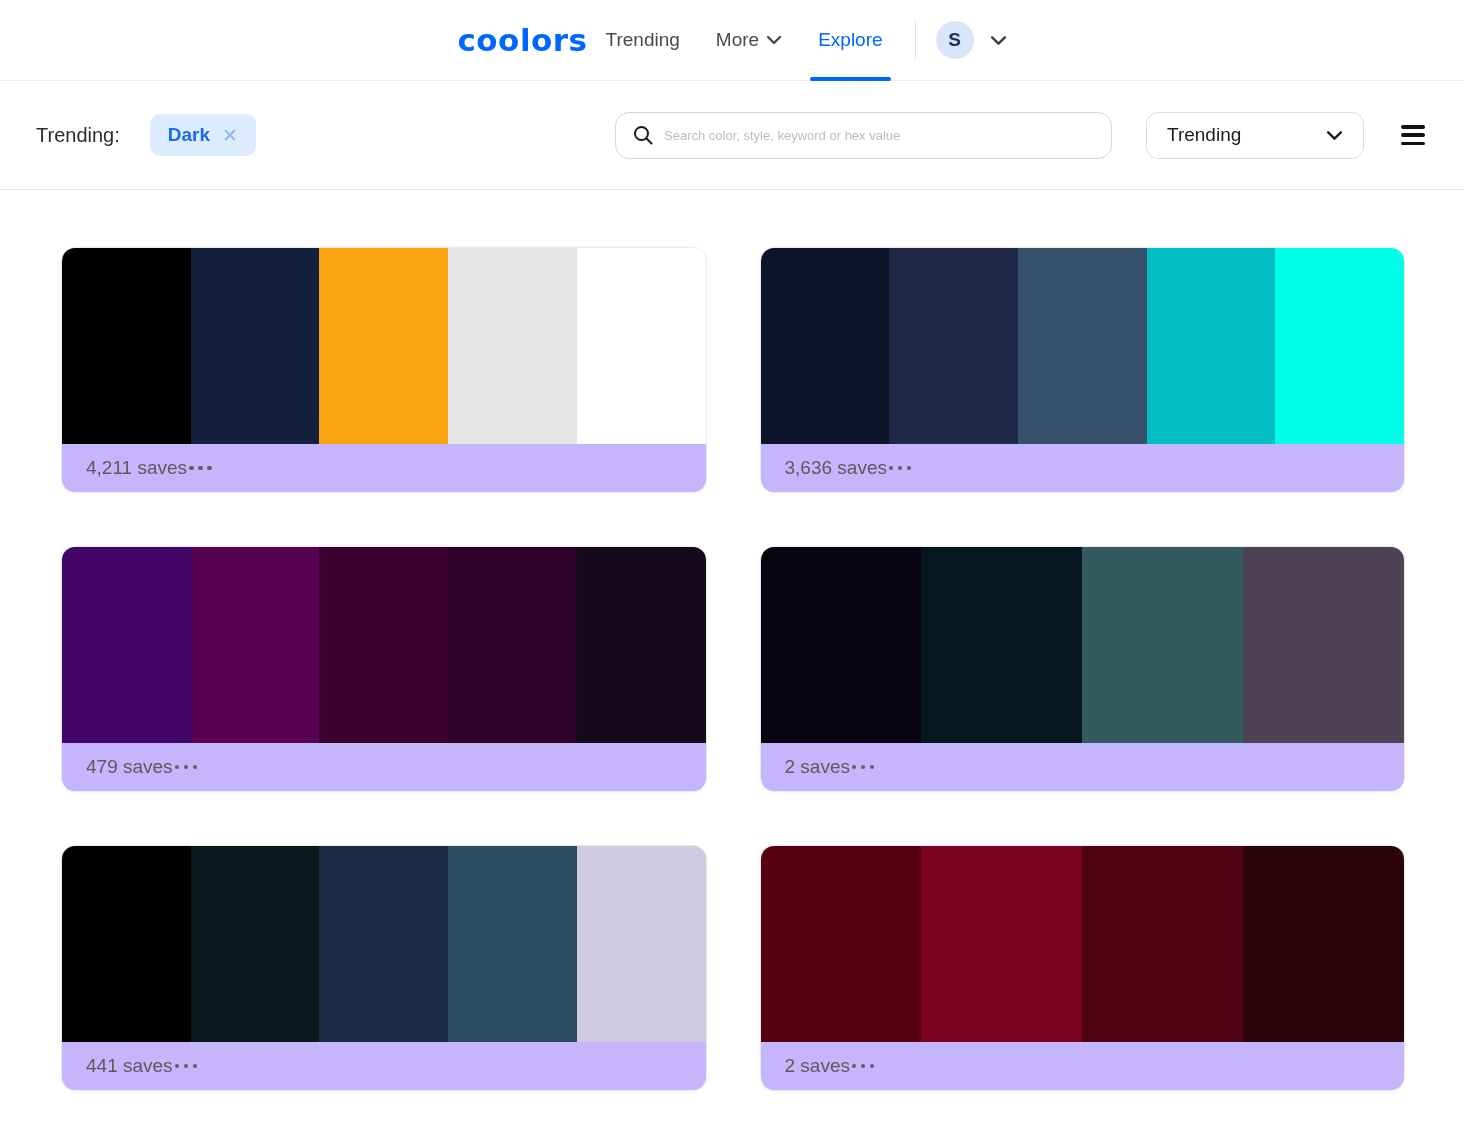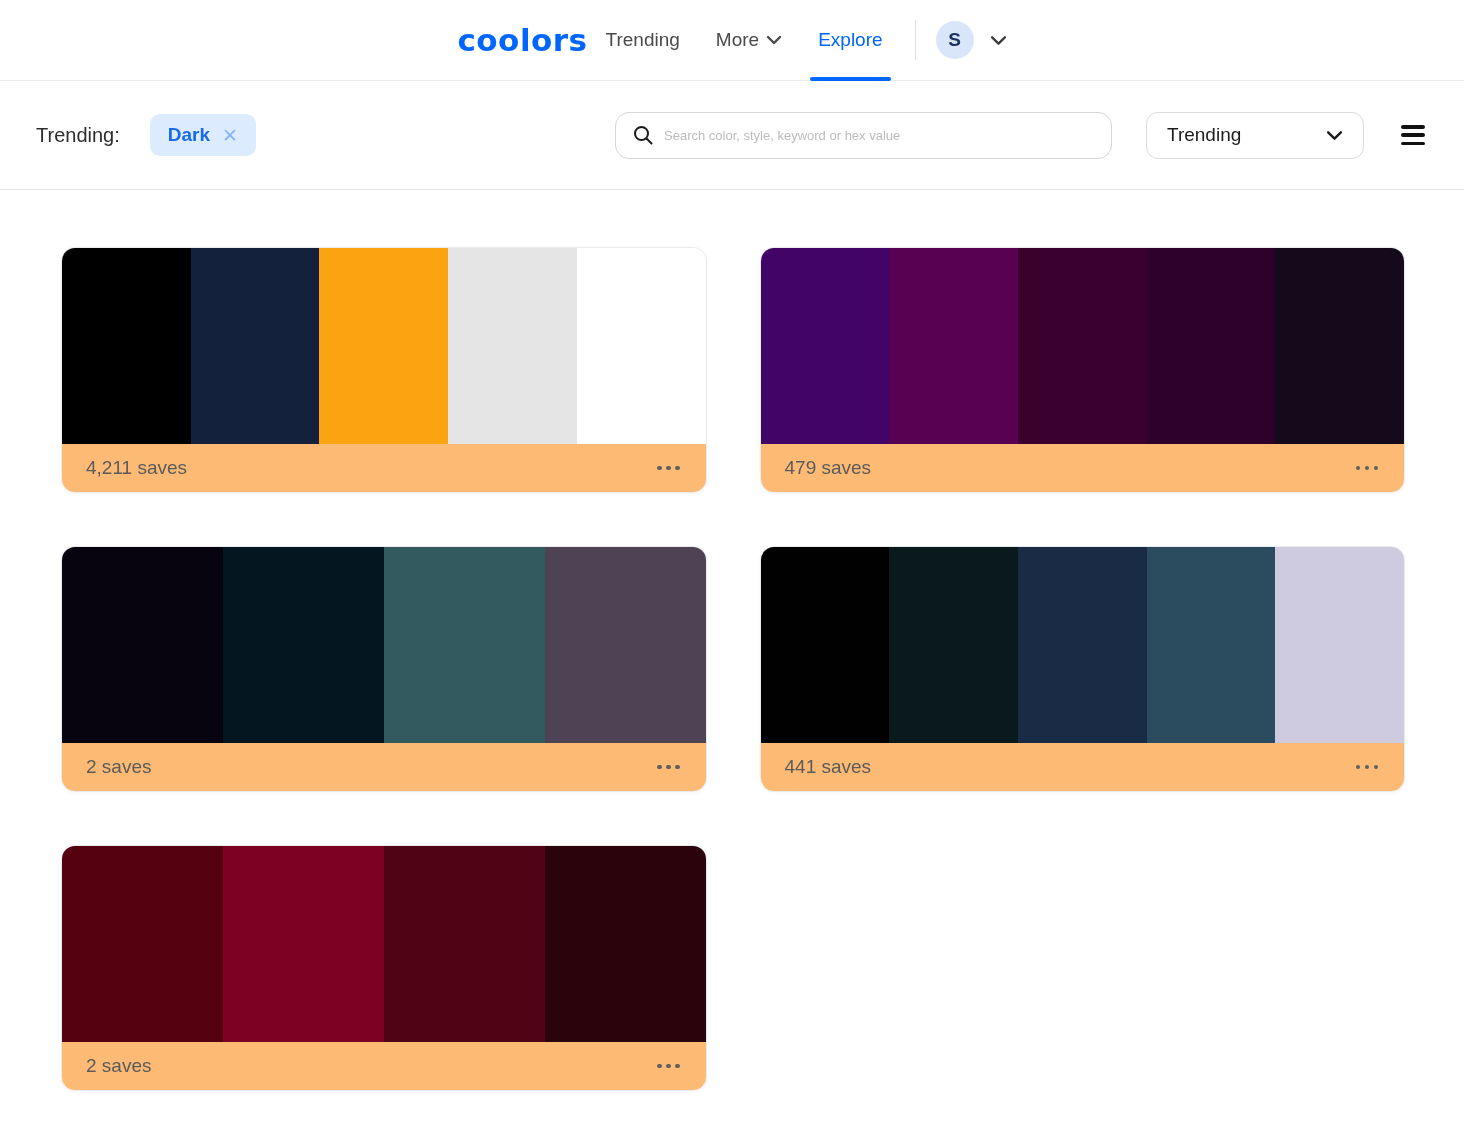--- a/index.html
+++ b/index.html
@@ -123,23 +123,23 @@
     border-radius: 14px;
     border: 1px solid #ebebeb;
     box-shadow: 0 1px 4px rgba(0,0,0,0.04);
     overflow: hidden;
     background: #fff;
   }
   .swatches { display: flex; height: 196px; }
   .swatch { flex: 1; cursor: pointer; }
   .card-footer {
     height: 48px;
-    display: flex; align-items: center; justify-content: space-between;
+    display: flex; align-items: center; 
     padding: 0 24px;
-    background: #fdba74;
+    background: #c4b5fd;
   }
   .saves { font-size: 19px; color: #5b5b5b; }
   .dots { display: flex; gap: 4.5px; cursor: pointer; padding: 6px 2px; }
   .dots i { width: 4.5px; height: 4.5px; border-radius: 50%; background: #5f5f5f; }
 </style>
 </head>
 <body>
 
 <div class="header">
   <div class="logo">coolors</div>
@@ -217,20 +217,37 @@
     <div class="card-footer">
       <span class="saves">4,211 saves</span>
       <div class="dots">
           <i></i>
           <i></i>
           <i></i>
         </div>
     </div>
   </div>
 
+  <div class="card">
+    <div class="swatches">
+        <div class="swatch" style="background: rgb(13, 20, 41);"></div>
+        <div class="swatch" style="background: rgb(31, 41, 71);"></div>
+        <div class="swatch" style="background: rgb(55, 81, 108);"></div>
+        <div class="swatch" style="background: rgb(0, 190, 196);"></div>
+        <div class="swatch" style="background: rgb(0, 255, 231);"></div>
+      </div>
+    <div class="card-footer">
+      <span class="saves">3,636 saves</span>
+      <div class="dots">
+          <i></i>
+          <i></i>
+          <i></i>
+        </div>
+    </div>
+  </div>
 
   <div class="card">
     <div class="swatches">
         <div class="swatch" style="background: rgb(66, 4, 102);"></div>
         <div class="swatch" style="background: rgb(88, 0, 81);"></div>
         <div class="swatch" style="background: rgb(58, 1, 47);"></div>
         <div class="swatch" style="background: rgb(45, 1, 41);"></div>
         <div class="swatch" style="background: rgb(21, 10, 28);"></div>
       </div>
     <div class="card-footer">

